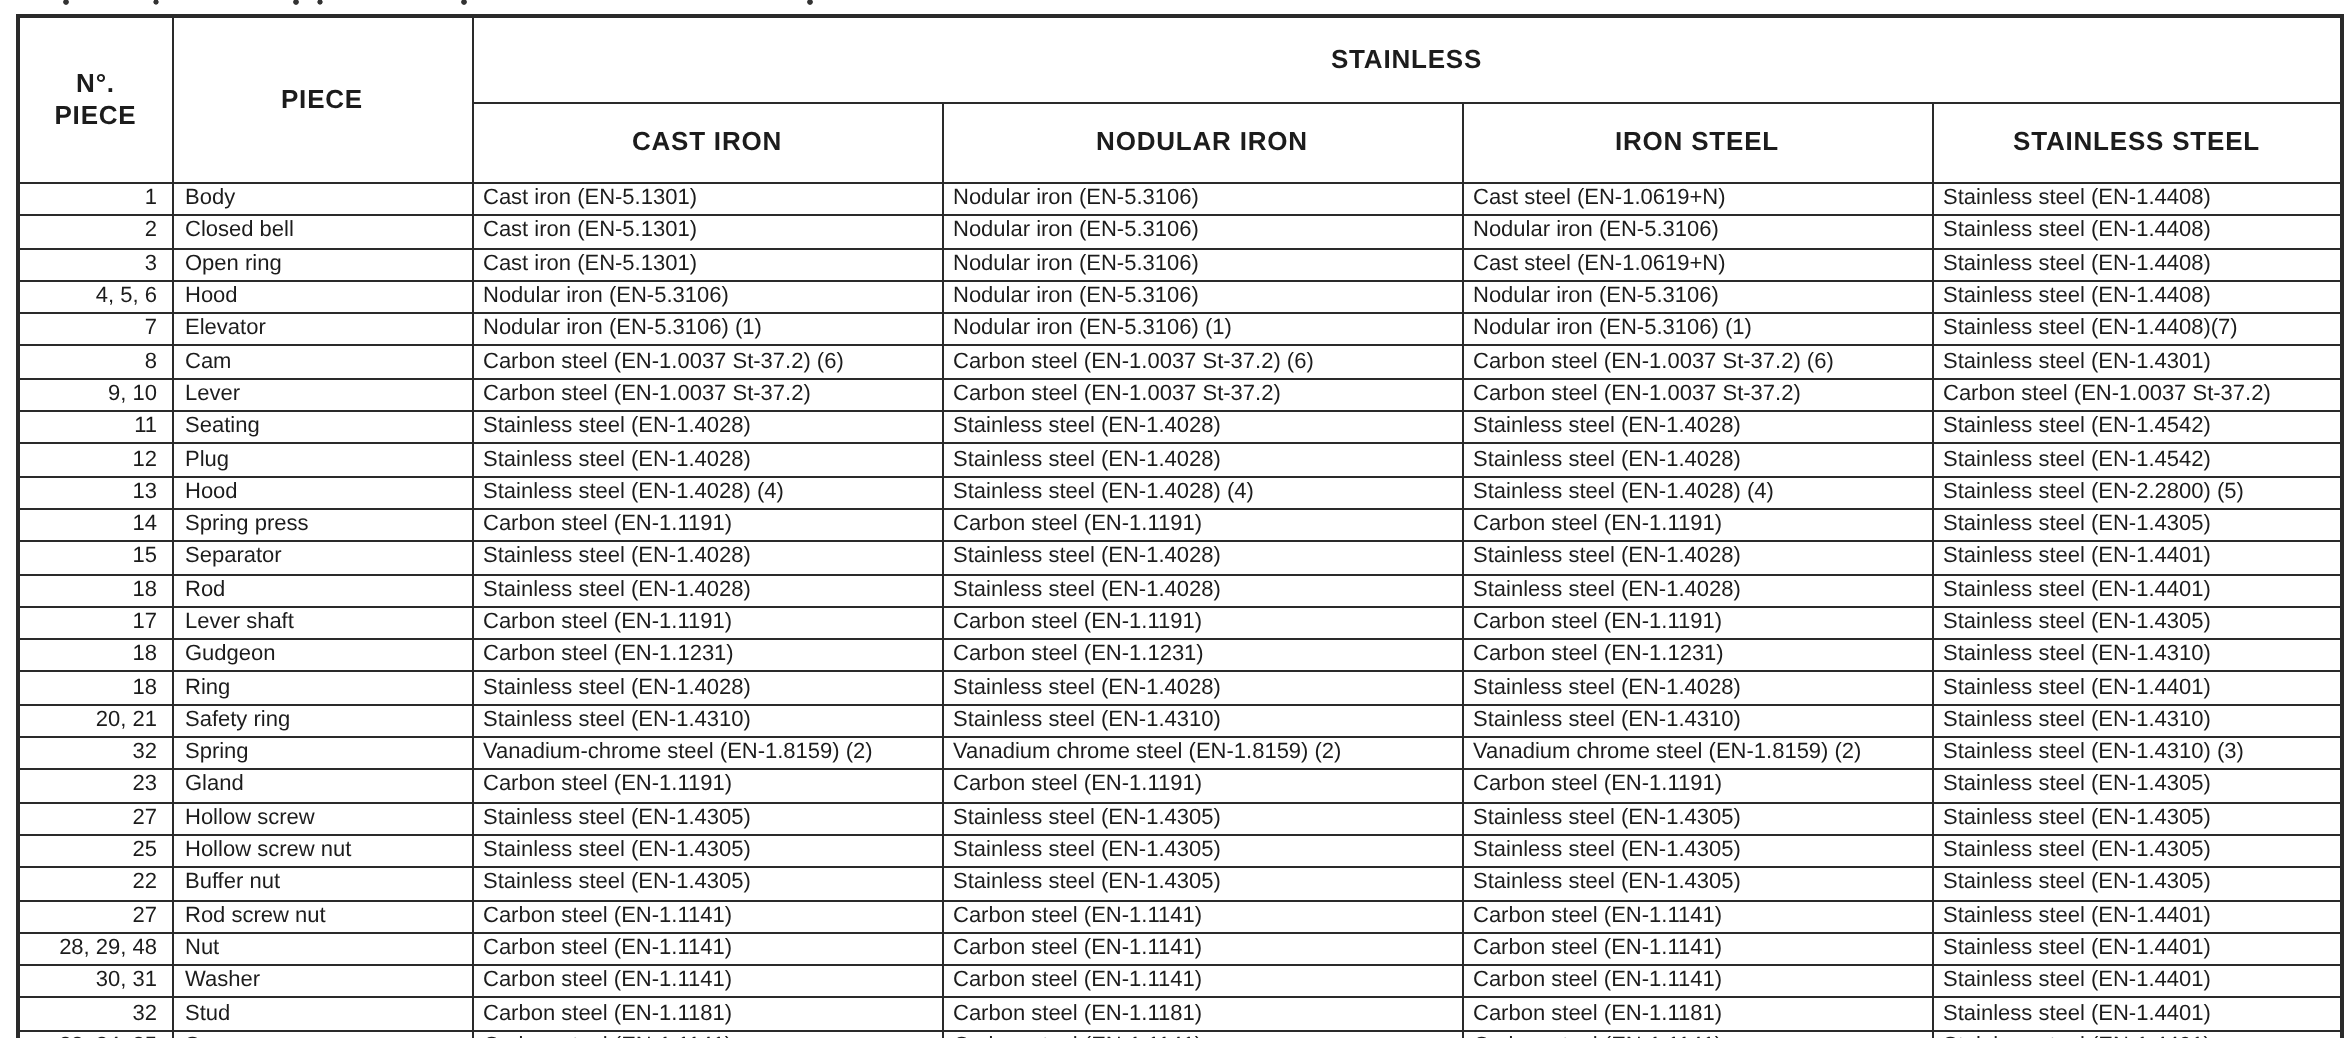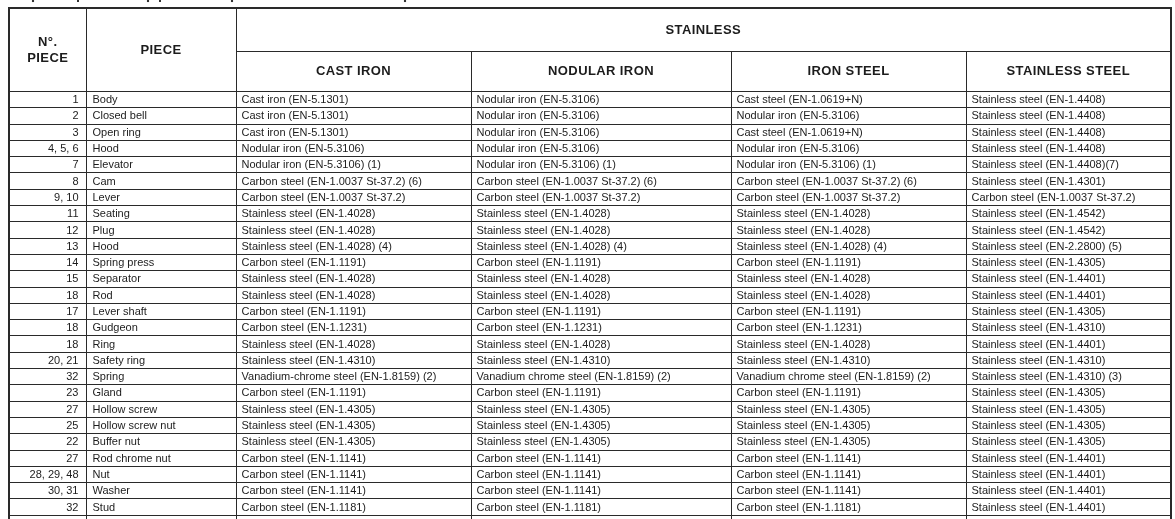--- a/index.html
+++ b/index.html
@@ -280,21 +280,21 @@
         <tr>
           <td class="cell num">22</td>
           <td class="cell piece">Buffer nut</td>
           <td class="cell">Stainless steel (EN-1.4305)</td>
           <td class="cell">Stainless steel (EN-1.4305)</td>
           <td class="cell">Stainless steel (EN-1.4305)</td>
           <td class="cell">Stainless steel (EN-1.4305)</td>
         </tr>
         <tr>
           <td class="cell num">27</td>
-          <td class="cell piece">Rod chrome nut</td>
+          <td class="cell piece">Rod screw nut</td>
           <td class="cell">Carbon steel (EN-1.1141)</td>
           <td class="cell">Carbon steel (EN-1.1141)</td>
           <td class="cell">Carbon steel (EN-1.1141)</td>
           <td class="cell">Stainless steel (EN-1.4401)</td>
         </tr>
         <tr>
           <td class="cell num">28, 29, 48</td>
           <td class="cell piece">Nut</td>
           <td class="cell">Carbon steel (EN-1.1141)</td>
           <td class="cell">Carbon steel (EN-1.1141)</td>

